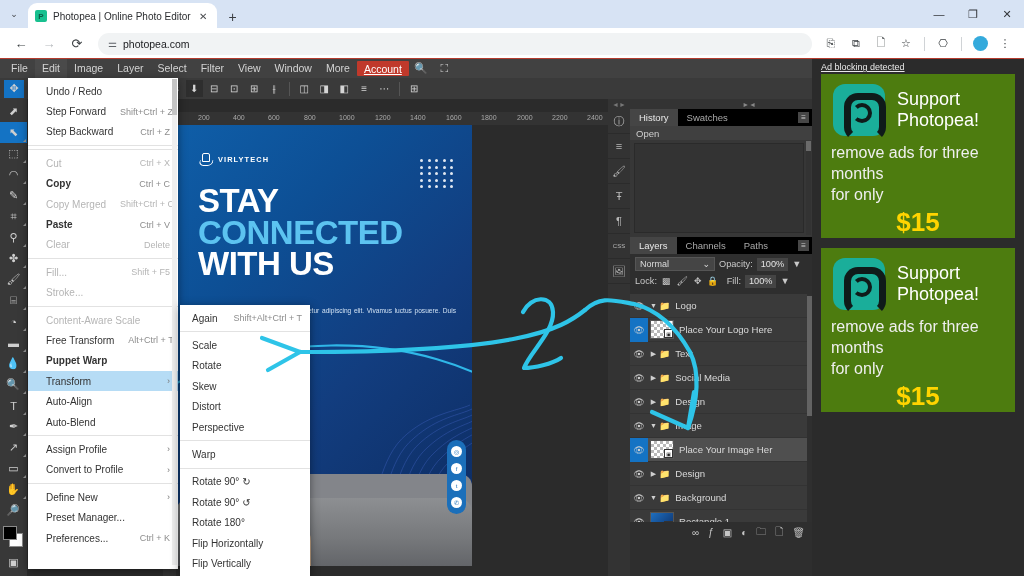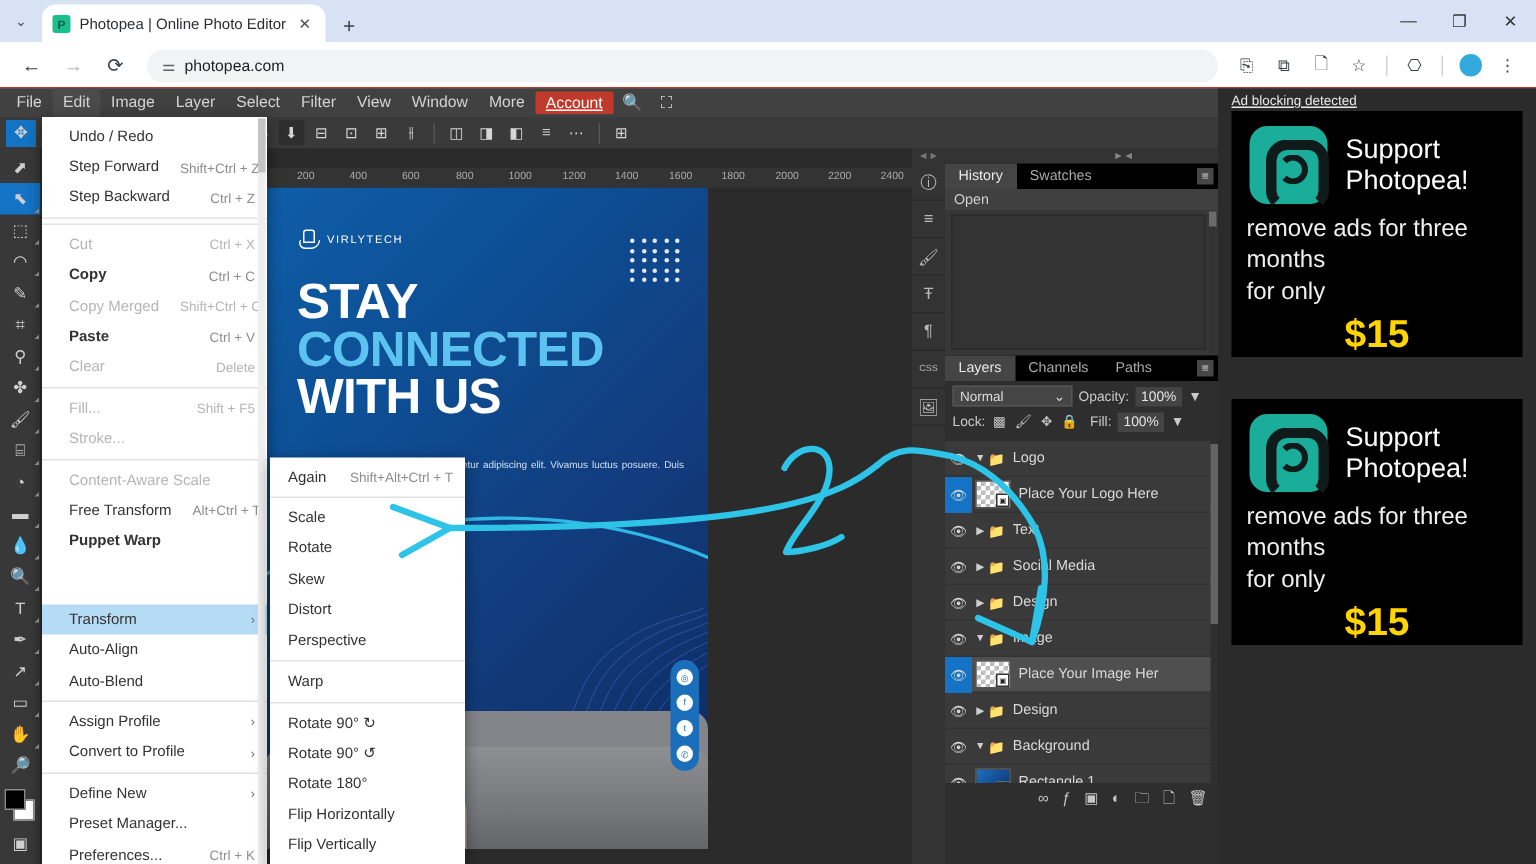--- a/index.html
+++ b/index.html
@@ -119,21 +119,21 @@
             overflow:hidden;
             background:linear-gradient(135deg,#0f5ea8 0%,#0d4f95 28%,#123d7f 58%,#0d2a5e 100%); }
   .poster-logo { position:absolute; left:22px; top:28px; display:flex;
                  align-items:center; gap:6px; color:#fff; }
   .logo-mark { width:14px;height:13px; position:relative; }
   .logo-mark::before { content:''; position:absolute; left:1px; top:7px;
      width:12px;height:5px;border:1.3px solid #fff; border-top:none;
      border-radius:0 0 5px 5px; transform:skewX(-12deg);}
   .logo-mark::after { content:''; position:absolute; left:4px; top:0px;
      width:6px;height:7px;border:1.3px solid #fff; border-radius:2px 2px 0 0;}
-  .logo-text { font-size:7.4px; font-weight:normal; letter-spacing:1.1px; }
+  .logo-text { font-size:7.4px; font-weight:bold; letter-spacing:1.1px; }
   .dots { position:absolute; right:16px; top:34px; width:36px; height:31px;
           display:grid; grid-template-columns:repeat(5,1fr);
           grid-template-rows:repeat(5,1fr); gap:2px;}
   .dots i { width:3px;height:3px;background:#fff;border-radius:50%;
             opacity:.88; display:block;}
   .headline { position:absolute; left:22px; top:60px; width:260px;
               font-family:"Liberation Sans", sans-serif; font-weight:bold;
               font-size:33px; line-height:0.96; letter-spacing:-0.5px; }
   .headline .l1 { color:#ffffff; display:block; }
   .headline .l2 { color:#5cc3f0; display:block; }
@@ -186,21 +186,21 @@
     background:#fff; color:#333; font-size:10px;
     box-shadow:0 2px 9px rgba(0,0,0,.45); z-index:41; padding:3px 0; }
   .mrow { height:20.4px; display:flex; align-items:center; padding:0 8px 0 18px;
           white-space:nowrap; }
   .menu-trans .mrow { padding-left:12px; }
   .mrow .lbl { flex:1; }
   .mrow .sc { color:#8d8d8d; font-size:9px; margin-left:14px; }
   .mrow .arr { color:#777; font-size:9px; }
   .mrow.bold .lbl { font-weight:bold; }
   .mrow.dis .lbl, .mrow.dis .sc { color:#b5b5b5; }
-  .mrow.hl { background:#b6dcf5;margin-top:32px; }
+  .mrow.hl { background:#b6dcf5; }
   .msep { height:1px; background:#e2e2e2; margin:3px 0; }
   .menu-scroll { position:absolute; right:1px; top:1px; width:5px; height:99%;
                  background:#efefef; }
   .menu-scroll i { position:absolute; left:0; top:0; width:5px; height:36px;
                    background:#c4c4c4; display:block;}
 
   
   .iconcol { position:absolute; left:608px; top:40px; width:22px; height:477px;
              background:#333; }
   .ic-item { width:22px; height:25px; display:flex; align-items:center;
@@ -266,21 +266,21 @@
                background:#636363;display:block;}
   .lay-foot { height:20px; background:#2e2e2e; display:flex; align-items:center;
               justify-content:flex-end; gap:9px; padding-right:7px;
               color:#c6c6c6; font-size:10px; }
 
   
   .adcol { position:absolute; left:812px; top:0px; width:212px; height:517px;
            background:#2b2b2b; }
   .ad-note { font-size:9px; color:#e9e9e9; text-decoration:underline;
              padding:3px 0 2px 9px; }
-  .ad-card { margin:0 9px 28px 9px; background:#000000; height:164px;
+  .ad-card { margin:0 9px 10px 9px; background:#4d7c0f; height:164px;
              position:relative; }
   .ad-top { display:flex; align-items:center; padding:10px 0 0 12px; gap:12px;}
   .pp-logo { width:52px;height:52px;border-radius:12px;background:#1aae9a;
              position:relative; flex:none;}
   .pp-logo::before{content:'';position:absolute;left:11px;top:9px;width:28px;height:34px;
              border:7px solid #0f1b1a;border-radius:14px 14px 14px 14px;
              border-bottom-color:transparent;}
   .pp-logo::after{content:'';position:absolute;left:19px;top:19px;width:12px;height:12px;
              border:4px solid #0f1b1a;border-radius:50%;border-left-color:transparent;}
   .ad-title { color:#fff; font-size:18px; line-height:1.15; }

